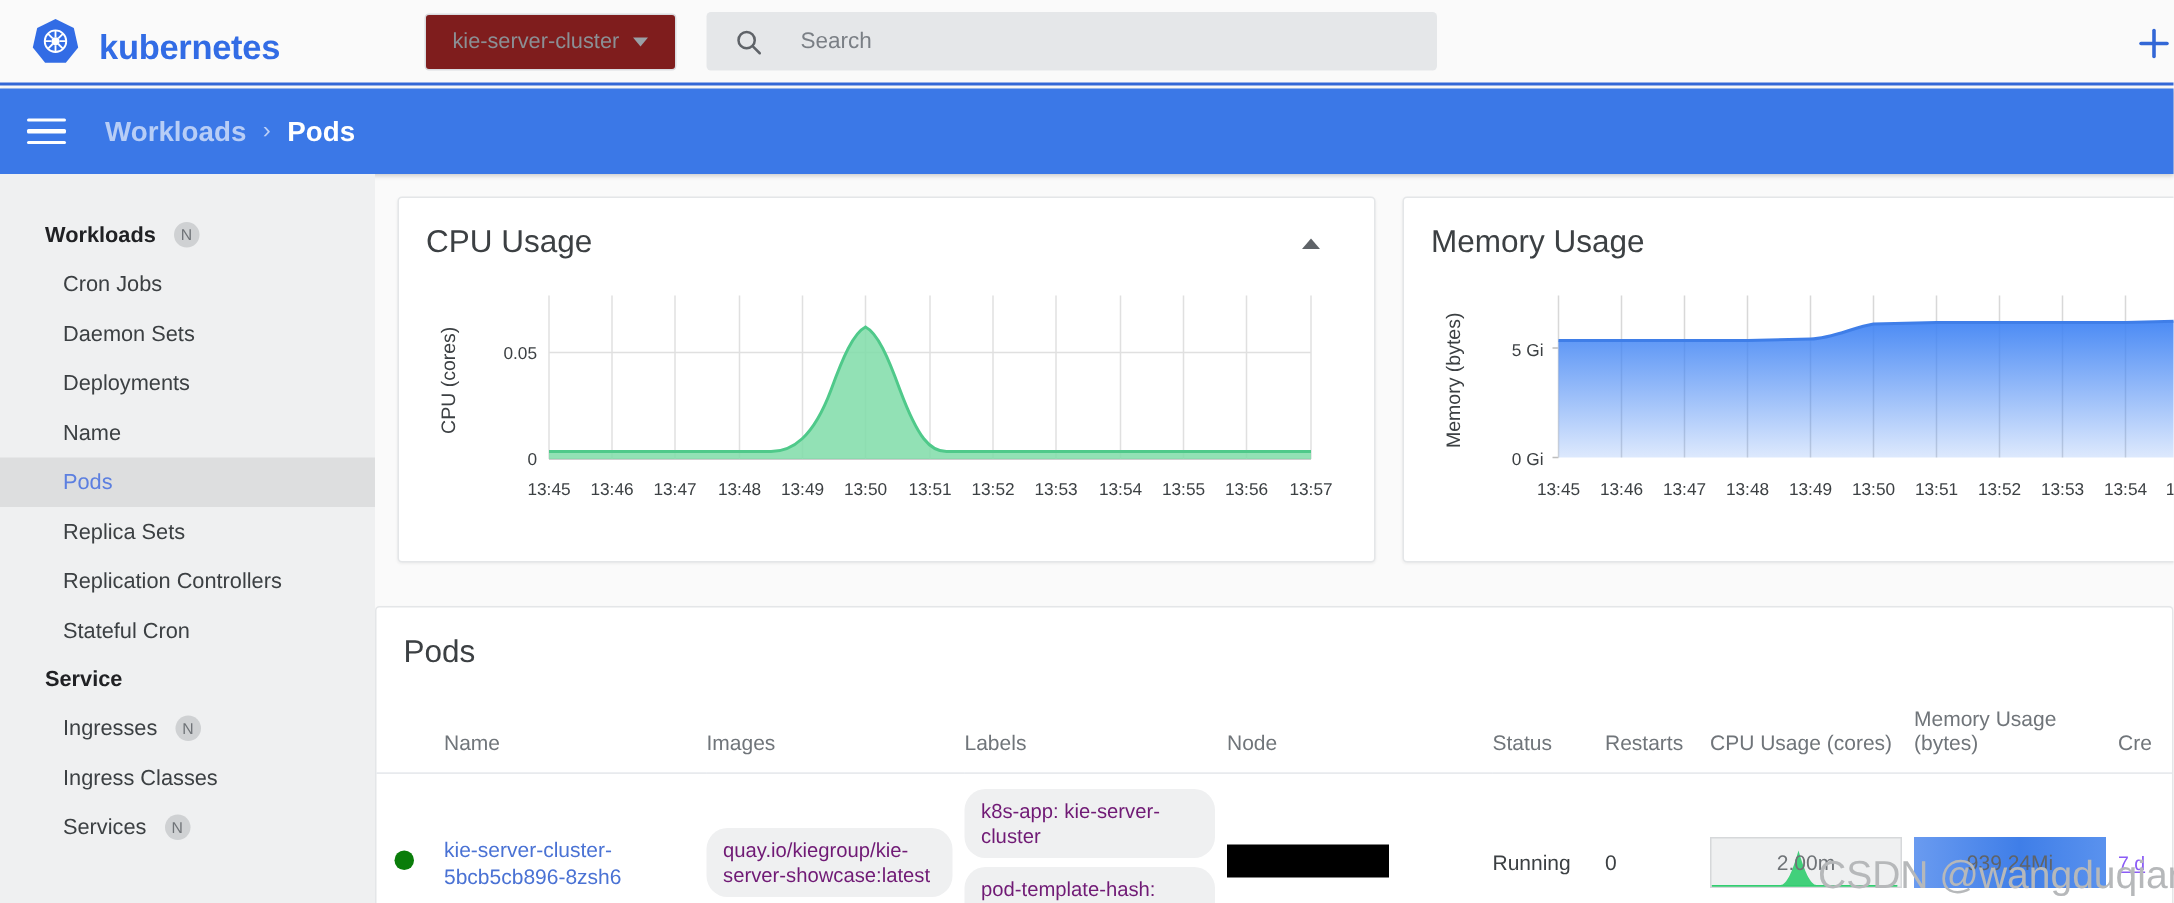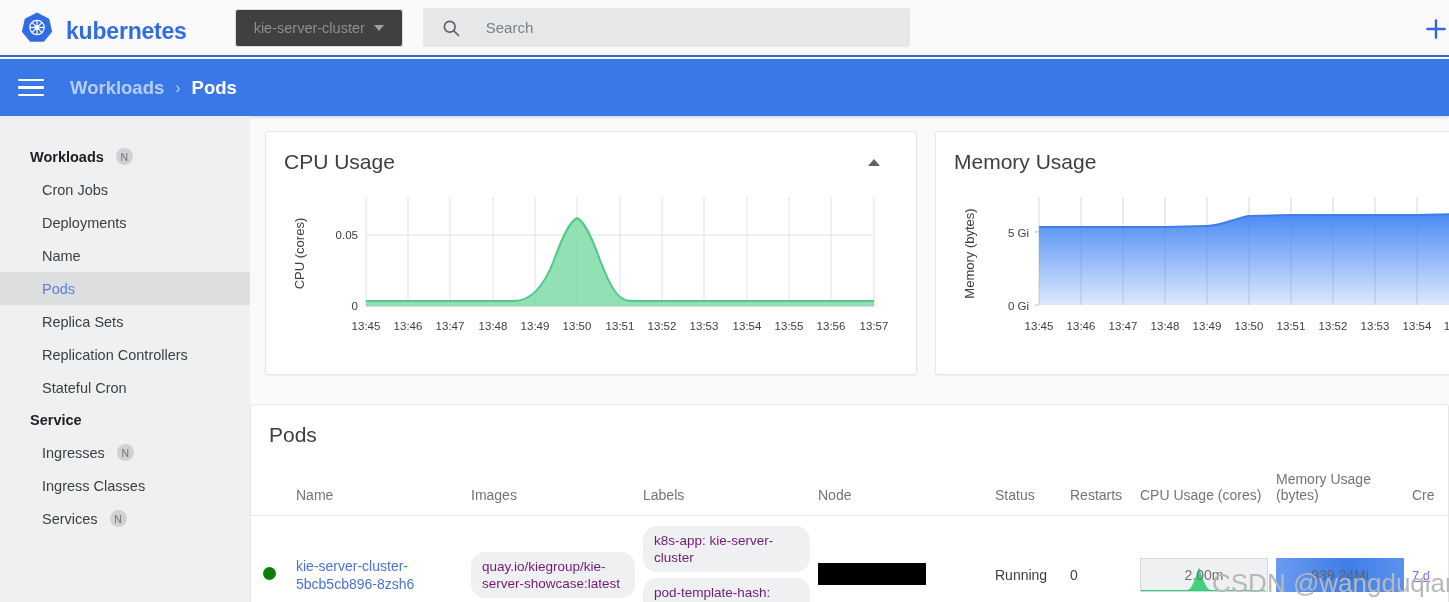--- a/index.html
+++ b/index.html
@@ -22,26 +22,26 @@
   #brand { display: flex; align-items: flex-end; margin-left: 20px; }
   #brand .logo { width: 34px; height: 34px; }
   #brand .wordmark {
     margin-left: 12px;
     font-size: 23px;
     font-weight: 700;
     color: #326ce5;
     letter-spacing: -0.2px;
   }
   #cluster-select {
-    margin-left: 48px;
+    margin-left: 96px;
     height: 38px;
     min-width: 168px;
     border: 1px solid #dadce0;
     border-radius: 3px;
-    background: #404040;
+    background: #7f1d1d;
     display: flex; align-items: center; justify-content: center;
     gap: 9px;
     padding: 0 14px;
     cursor: pointer;
   }
   #cluster-select .label { font-size: 14.5px; color: #8b8f94; }
   .caret-down {
     width: 0; height: 0;
     border-left: 5px solid transparent;
     border-right: 5px solid transparent;
@@ -296,20 +296,23 @@
   </div>
 </div>
 
 <nav id="sidebar">
     <div class="nav-group-title">
       <span>Workloads</span>
       <span class="ns-badge">N</span>
     </div>
     <div class="nav-item">
       <span>Cron Jobs</span>
+    </div>
+    <div class="nav-item">
+      <span>Daemon Sets</span>
     </div>
     <div class="nav-item">
       <span>Deployments</span>
     </div>
     <div class="nav-item">
       <span>Name</span>
     </div>
     <div class="nav-item selected">
       <span>Pods</span>
     </div>

